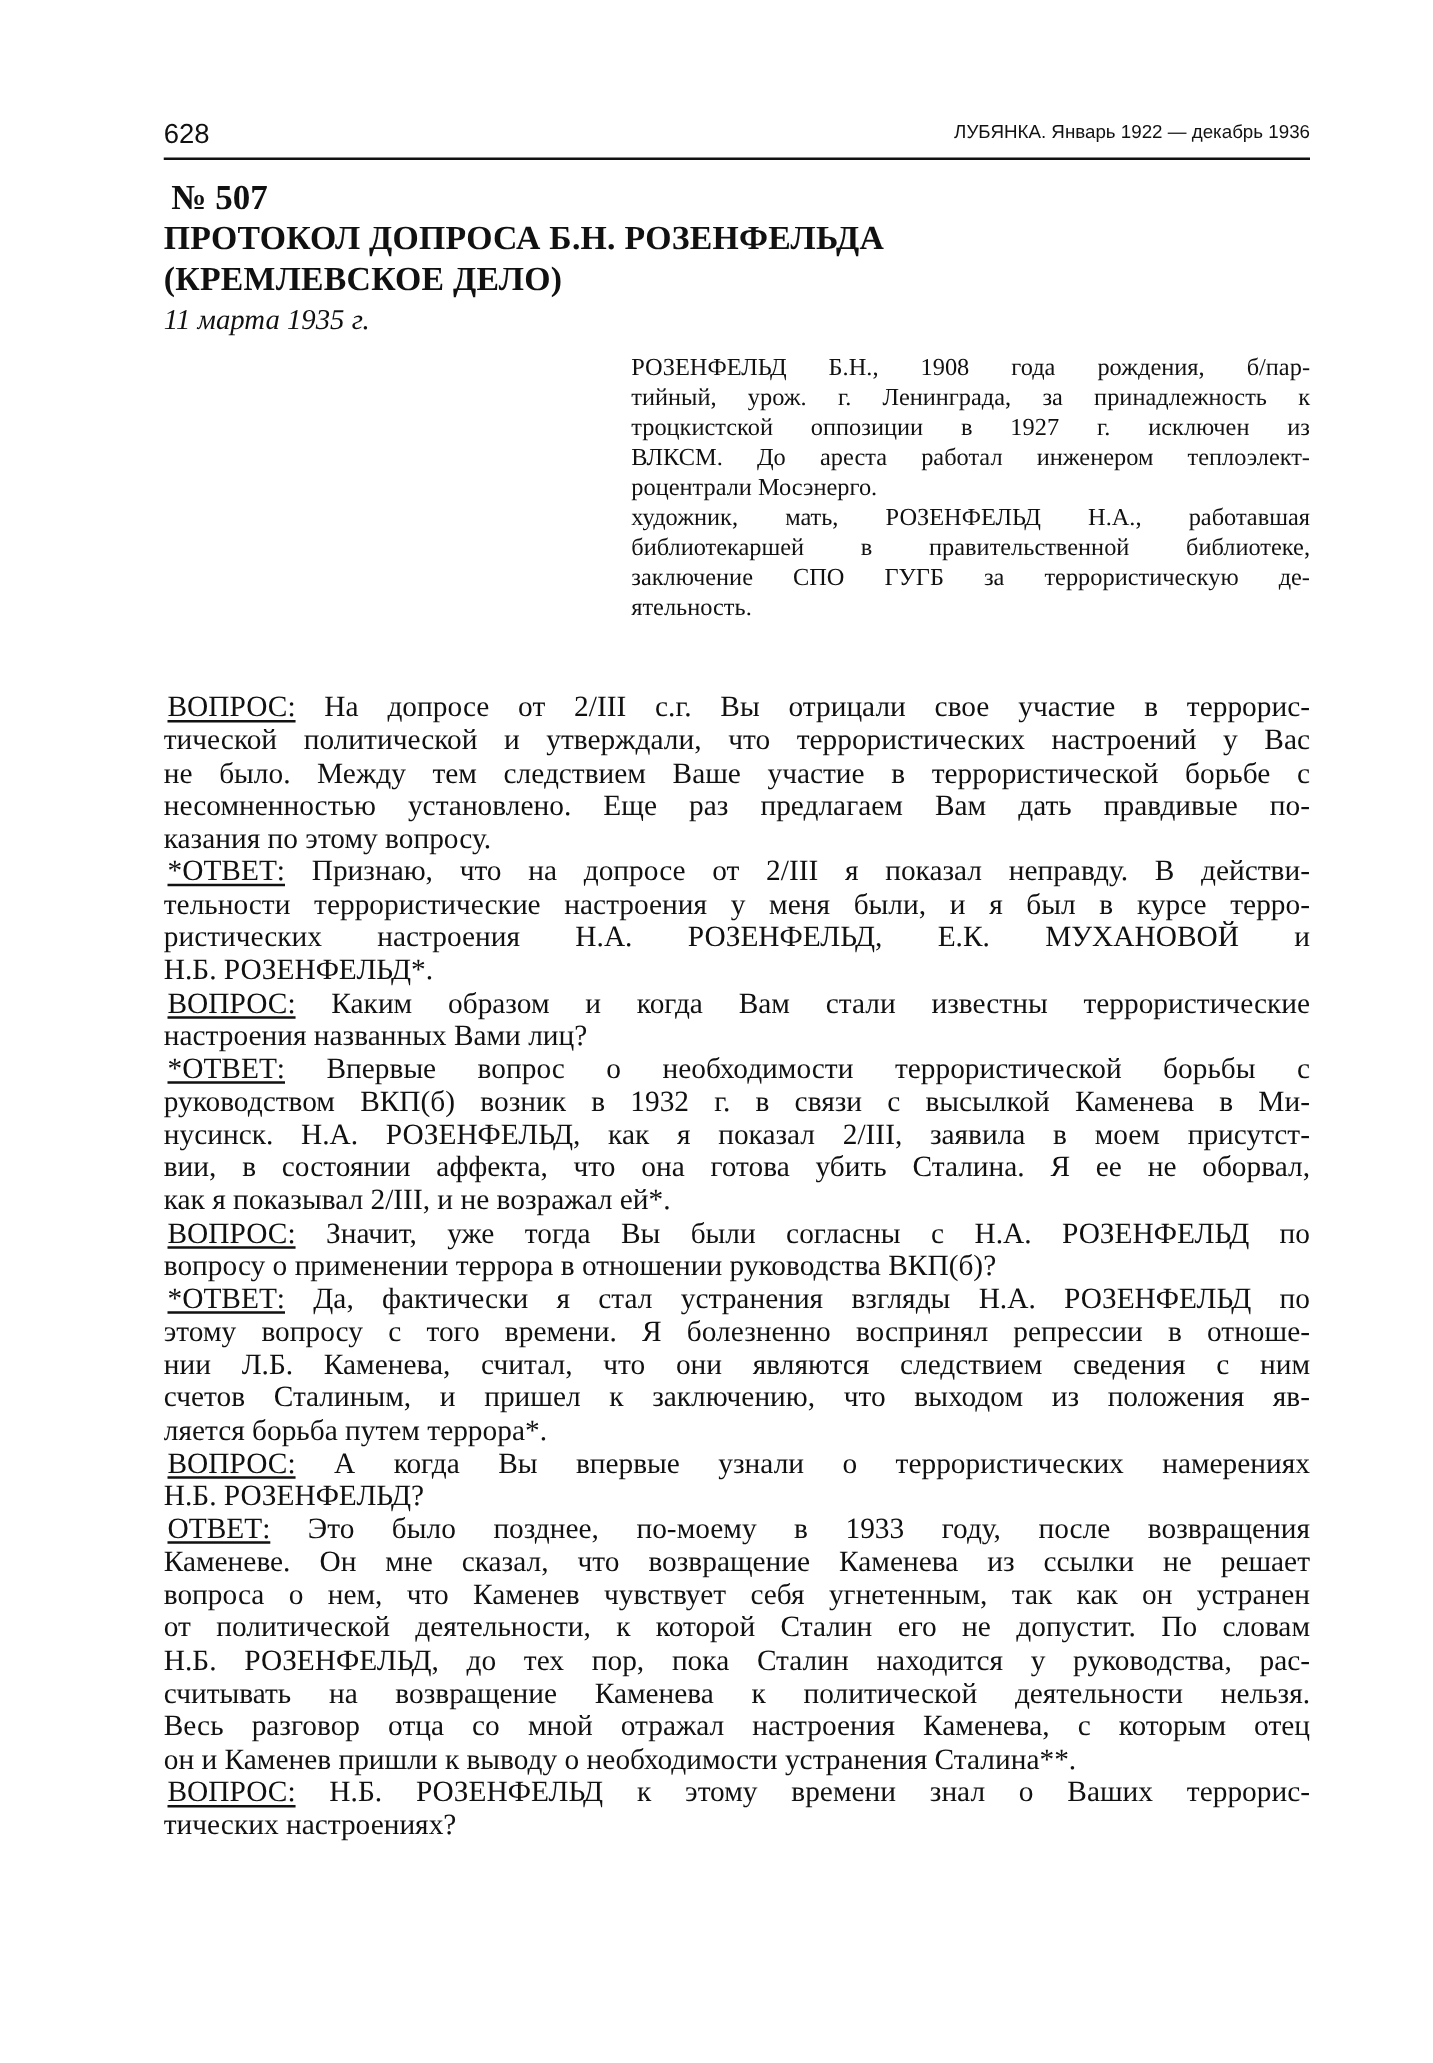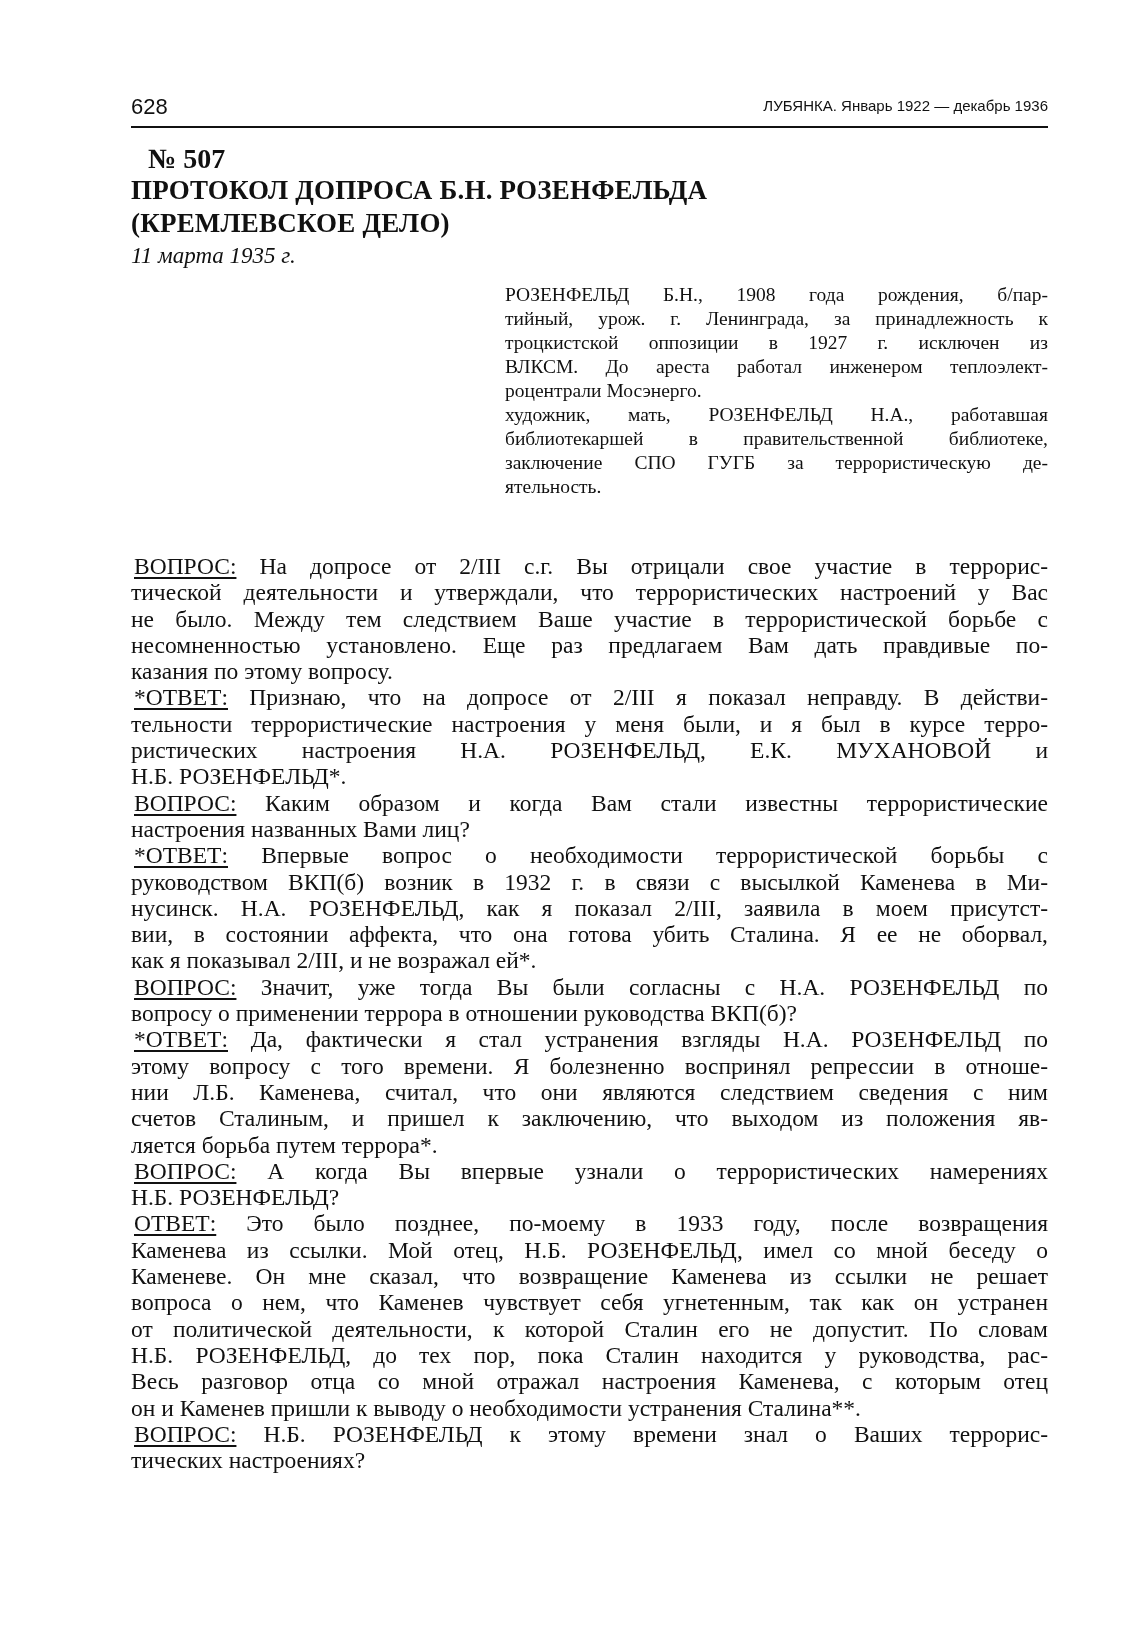--- a/index.html
+++ b/index.html
@@ -3,21 +3,21 @@
 <meta charset="utf-8">
 <style>
   html, body { margin: 0; padding: 0; background: #ffffff; }
   body { width: 1146px; height: 1650px; position: relative; overflow: hidden; color: #111; }
   .page { position: absolute; left: 131px; top: 0; width: 917px; }
   .running-head { position: absolute; top: 94px; left: 0; width: 917px; height: 30px;
     font-family: "Liberation Sans", sans-serif; }
   .page-num { position: absolute; left: 0; top: 0; font-size: 22px; }
   .running-title { position: absolute; right: 0; top: 3px; font-size: 15px; }
   .head-rule { position: absolute; top: 126px; left: 0; width: 917px; height: 2px; background: #111; }
-  .doc-number { position: absolute; top: 143px; left: 17px; font-family: "Liberation Serif", serif;
+  .doc-number { position: absolute; top: 143px; left: 6px; font-family: "Liberation Serif", serif;
     font-weight: bold; font-size: 28px; }
   .doc-title { position: absolute; top: 174px; left: 0; font-family: "Liberation Serif", serif;
     font-weight: bold; font-size: 27px; line-height: 33px; letter-spacing: 0.2px; }
   .doc-date { position: absolute; top: 243px; left: 0; font-family: "Liberation Serif", serif;
     font-style: italic; font-size: 23px; }
   .bio { position: absolute; top: 283px; left: 374px; width: 543px;
     font-family: "Liberation Serif", serif; font-size: 19.5px; line-height: 24px; }
   .bio .ln { display: block; text-align: justify; text-align-last: justify; white-space: nowrap; }
   .bio .ln.last { text-align-last: left; }
   .body { position: absolute; top: 553px; left: 0; width: 917px;
@@ -52,21 +52,21 @@
       <span class="ln last">роцентрали Мосэнерго.</span>
       <span class="ln">художник, мать, РОЗЕНФЕЛЬД Н.А., работавшая</span>
       <span class="ln">библиотекаршей в правительственной библиотеке,</span>
       <span class="ln">заключение СПО ГУГБ за террористическую де-</span>
       <span class="ln last">ятельность.</span>
     </div>
 
   <div class="body" id="body">
       <div>
         <span class="ln first"><span class="label">ВОПРОС:</span><span style="white-space: pre;"> На допросе от 2/III с.г. Вы отрицали свое участие в террорис-</span></span>
-        <span class="ln">тической деятельности и утверждали, что террористических настроений у Вас</span>
+        <span class="ln">тической политической и утверждали, что террористических настроений у Вас</span>
         <span class="ln">не было. Между тем следствием Ваше участие в террористической борьбе с</span>
         <span class="ln">несомненностью установлено. Еще раз предлагаем Вам дать правдивые по-</span>
         <span class="ln last">казания по этому вопросу.</span>
       </div>
       <div>
         <span class="ln first"><span class="label">*ОТВЕТ:</span><span style="white-space: pre;"> Признаю, что на допросе от 2/III я показал неправду. В действи-</span></span>
         <span class="ln">тельности террористические настроения у меня были, и я был в курсе терро-</span>
         <span class="ln">ристических настроения Н.А. РОЗЕНФЕЛЬД, Е.К. МУХАНОВОЙ и</span>
         <span class="ln last">Н.Б. РОЗЕНФЕЛЬД*.</span>
       </div>
@@ -91,25 +91,25 @@
         <span class="ln">нии Л.Б. Каменева, считал, что они являются следствием сведения с ним</span>
         <span class="ln">счетов Сталиным, и пришел к заключению, что выходом из положения яв-</span>
         <span class="ln last">ляется борьба путем террора*.</span>
       </div>
       <div>
         <span class="ln first"><span class="label">ВОПРОС:</span><span style="white-space: pre;"> А когда Вы впервые узнали о террористических намерениях</span></span>
         <span class="ln last">Н.Б. РОЗЕНФЕЛЬД?</span>
       </div>
       <div>
         <span class="ln first"><span class="label">ОТВЕТ:</span><span style="white-space: pre;"> Это было позднее, по-моему в 1933 году, после возвращения</span></span>
-        <span class="ln">Каменева из ссылки. Мой отец, Н.Б. РОЗЕНФЕЛЬД, имел со мной беседу о</span>
         <span class="ln">Каменеве. Он мне сказал, что возвращение Каменева из ссылки не решает</span>
         <span class="ln">вопроса о нем, что Каменев чувствует себя угнетенным, так как он устранен</span>
         <span class="ln">от политической деятельности, к которой Сталин его не допустит. По словам</span>
         <span class="ln">Н.Б. РОЗЕНФЕЛЬД, до тех пор, пока Сталин находится у руководства, рас-</span>
+        <span class="ln">считывать на возвращение Каменева к политической деятельности нельзя.</span>
         <span class="ln">Весь разговор отца со мной отражал настроения Каменева, с которым отец</span>
         <span class="ln last">он и Каменев пришли к выводу о необходимости устранения Сталина**.</span>
       </div>
       <div>
         <span class="ln first"><span class="label">ВОПРОС:</span><span style="white-space: pre;"> Н.Б. РОЗЕНФЕЛЬД к этому времени знал о Ваших террорис-</span></span>
         <span class="ln last">тических настроениях?</span>
       </div>
     </div>
 </div>
 

